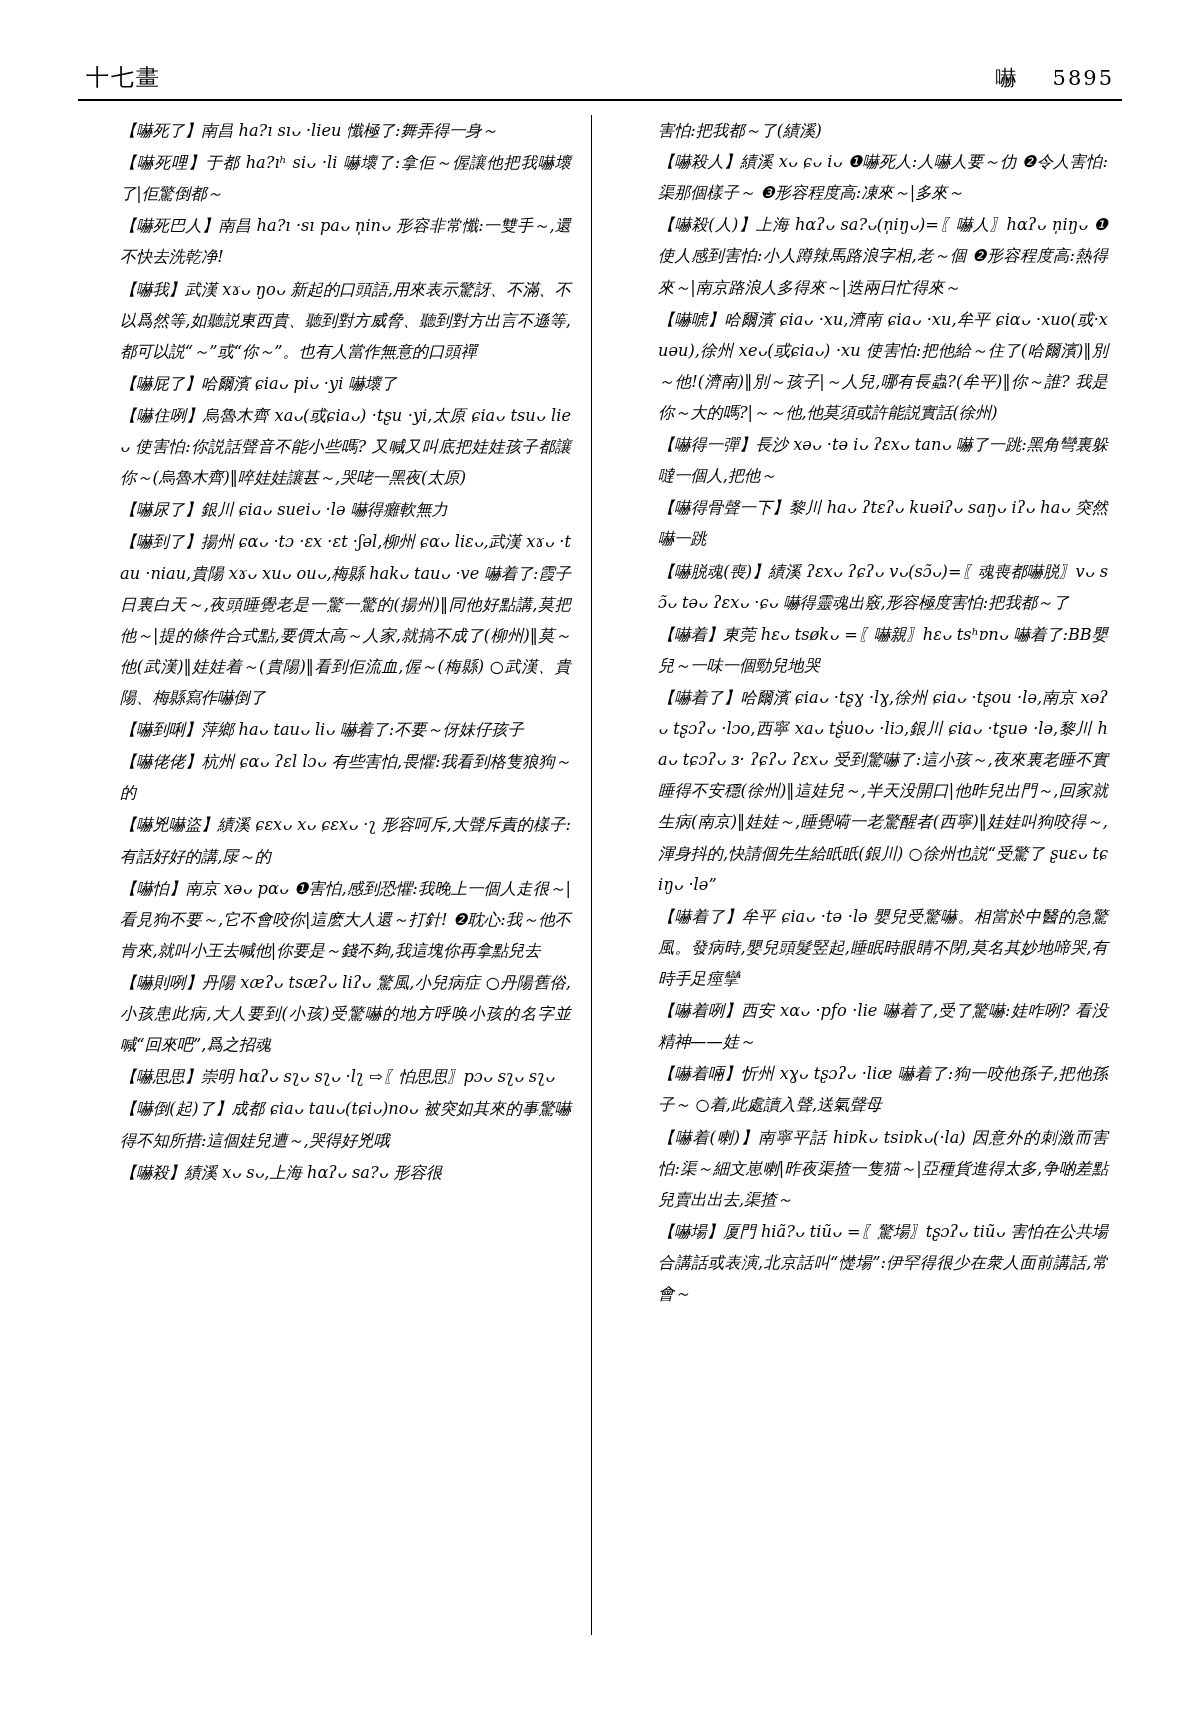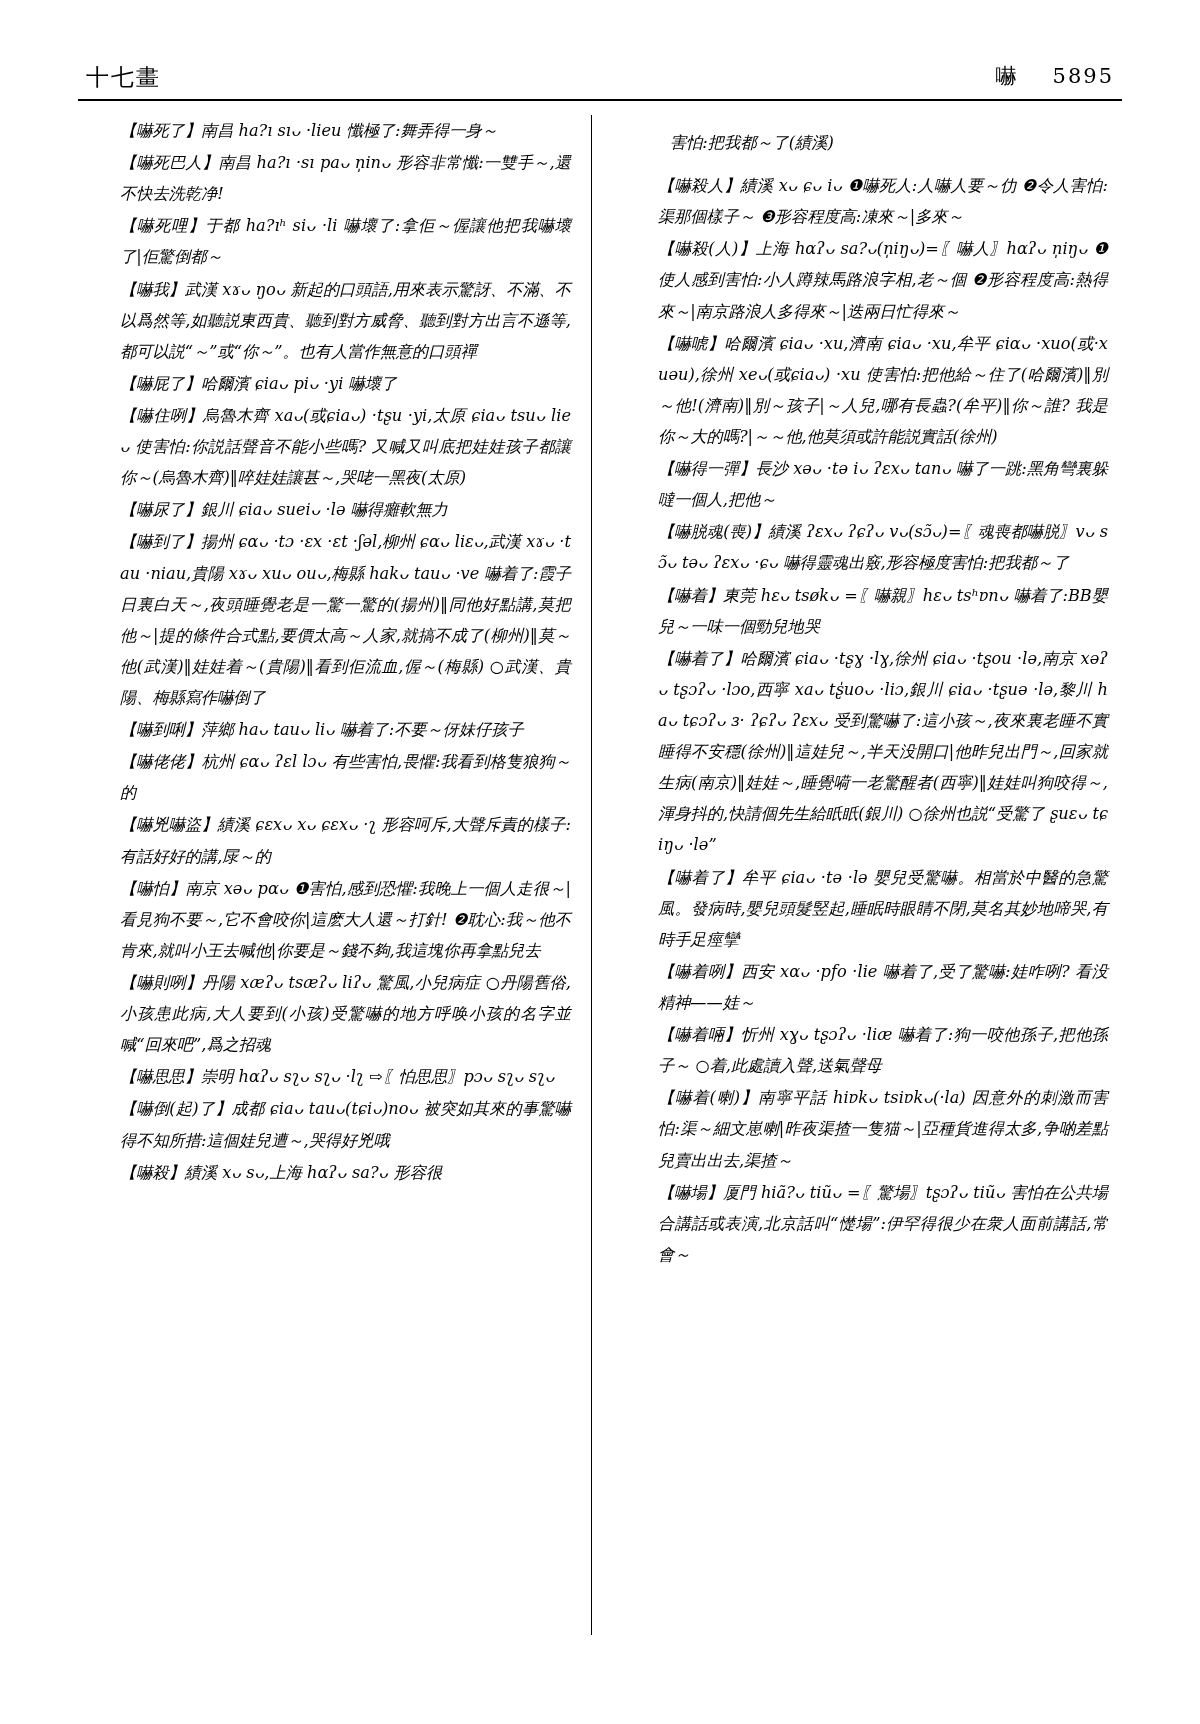--- a/index.html
+++ b/index.html
@@ -19,21 +19,21 @@
     position: absolute;
     left: 0; top: 0;
     width: 1200px;
     height: 1724px;
     box-sizing: border-box;
     padding: 62px 78px 20px 78px;
   }
   .header {
     display: flex;
     justify-content: space-between;
-    align-items: flex-start;
+    align-items: center;
     font-size: 22px;
     letter-spacing: 2px;
     padding: 0 8px 6px 8px;
   }
   .header .left {
     font-size: 23px;
     font-family: "DejaVu Serif", serif;
   }
   .header .right {
     font-size: 21px;
@@ -69,41 +69,41 @@
   .entry {
     margin: 0 0 1px 0;
     text-indent: 0;
     padding-left: 28px;
     text-align: justify;
     text-justify: inter-ideograph;
     word-break: break-all;
   }
   .cont {
     padding-left: 28px;
-    margin: 12px;
+    margin: 0;
   }
 </style>
 </head>
 <body>
 
 <div class="page">
 
   <div class="header">
     <div class="left">十七畫</div>
     <div class="right">
       <span class="ch">嚇</span><span>5895</span>
     </div>
   </div>
   <div class="rule"></div>
 
   <div class="columns">
     <div class="col left">
       <p class="entry">【嚇死了】南昌 ha?ı sıᴗ ·lieu 懺極了:舞弄得一身～</p>
+      <p class="entry">【嚇死哩】于都 ha?ıʰ siᴗ ·li 嚇壞了:拿佢～偓讓他把我嚇壞了|佢驚倒都～</p>
       <p class="entry">【嚇死巴人】南昌 ha?ı ·sı paᴗ n̩inᴗ 形容非常懺:一雙手～,還不快去洗乾净!</p>
-      <p class="entry">【嚇死哩】于都 ha?ıʰ siᴗ ·li 嚇壞了:拿佢～偓讓他把我嚇壞了|佢驚倒都～</p>
       <p class="entry">【嚇我】武漢 xɤᴗ ŋoᴗ 新起的口頭語,用來表示驚訝、不滿、不以爲然等,如聽説東西貴、聽到對方威脅、聽到對方出言不遜等,都可以説“～”或“你～”。也有人當作無意的口頭禪</p>
       <p class="entry">【嚇屁了】哈爾濱 ɕiaᴗ piᴗ ·yi 嚇壞了</p>
       <p class="entry">【嚇住咧】烏魯木齊 xaᴗ(或ɕiaᴗ) ·tʂu ·yi,太原 ɕiaᴗ tsuᴗ lieᴗ 使害怕:你説話聲音不能小些嗎? 又喊又叫底把娃娃孩子都讓你～(烏魯木齊)‖啐娃娃讓甚～,哭咾一黑夜(太原)</p>
       <p class="entry">【嚇尿了】銀川 ɕiaᴗ sueiᴗ ·lə 嚇得癱軟無力</p>
       <p class="entry">【嚇到了】揚州 ɕɑᴗ ·tɔ ·ɛx ·ɛt ·ʃəl,柳州 ɕɑᴗ liɛᴗ,武漢 xɤᴗ ·tau ·niau,貴陽 xɤᴗ xuᴗ ouᴗ,梅縣 hakᴗ tauᴗ ·ve 嚇着了:霞子日裏白天～,夜頭睡覺老是一驚一驚的(揚州)‖同他好點講,莫把他～|提的條件合式點,要價太高～人家,就搞不成了(柳州)‖莫～他(武漢)‖娃娃着～(貴陽)‖看到佢流血,偓～(梅縣) ○武漢、貴陽、梅縣寫作嚇倒了</p>
       <p class="entry">【嚇到唎】萍鄉 haᴗ tauᴗ liᴗ 嚇着了:不要～伢妹仔孩子</p>
       <p class="entry">【嚇佬佬】杭州 ɕɑᴗ ʔɛl lɔᴗ 有些害怕,畏懼:我看到格隻狼狗～的</p>
       <p class="entry">【嚇兇嚇盜】績溪 ɕɛxᴗ xᴗ ɕɛxᴗ ·ʅ 形容呵斥,大聲斥責的樣子:有話好好的講,㞗～的</p>
       <p class="entry">【嚇怕】南京 xəᴗ pɑᴗ ❶害怕,感到恐懼:我晚上一個人走很～|看見狗不要～,它不會咬你|這麽大人還～打針! ❷耽心:我～他不肯來,就叫小王去喊他|你要是～錢不夠,我這塊你再拿點兒去</p>
       <p class="entry">【嚇則咧】丹陽 xæʔᴗ tsæʔᴗ liʔᴗ 驚風,小兒病症 ○丹陽舊俗,小孩患此病,大人要到(小孩)受驚嚇的地方呼唤小孩的名字並喊“回來吧”,爲之招魂</p>
@@ -111,20 +111,21 @@
       <p class="entry">【嚇倒(起)了】成都 ɕiaᴗ tauᴗ(tɕiᴗ)noᴗ 被突如其來的事驚嚇得不知所措:這個娃兒遭～,哭得好兇哦</p>
       <p class="entry">【嚇殺】績溪 xᴗ sᴗ,上海 hɑʔᴗ sa?ᴗ 形容很</p>
     </div>
 
     <div class="col right">
       <p class="cont">害怕:把我都～了(績溪)</p>
       <p class="entry">【嚇殺人】績溪 xᴗ ɕᴗ iᴗ ❶嚇死人:人嚇人要～仂 ❷令人害怕:渠那個樣子～ ❸形容程度高:凍來～|多來～</p>
       <p class="entry">【嚇殺(人)】上海 hɑʔᴗ sa?ᴗ(n̩iŋᴗ)=〖嚇人〗hɑʔᴗ n̩iŋᴗ ❶使人感到害怕:小人蹲辣馬路浪字相,老～個 ❷形容程度高:熱得來～|南京路浪人多得來～|迭兩日忙得來～</p>
       <p class="entry">【嚇唬】哈爾濱 ɕiaᴗ ·xu,濟南 ɕiaᴗ ·xu,牟平 ɕiɑᴗ ·xuo(或·xuəu),徐州 xeᴗ(或ɕiaᴗ) ·xu 使害怕:把他給～住了(哈爾濱)‖別～他!(濟南)‖別～孩子|～人兒,哪有長蟲?(牟平)‖你～誰? 我是你～大的嗎?|～～他,他莫須或許能説實話(徐州)</p>
       <p class="entry">【嚇得一彈】長沙 xəᴗ ·tə iᴗ ʔɛxᴗ tanᴗ 嚇了一跳:黑角彎裏躲噠一個人,把他～</p>
+      <p class="entry">【嚇得骨聲一下】黎川 haᴗ ʔtɛʔᴗ kuəiʔᴗ saŋᴗ iʔᴗ haᴗ 突然嚇一跳</p>
       <p class="entry">【嚇脱魂(喪)】績溪 ʔɛxᴗ ʔɕʔᴗ vᴗ(sɔ̃ᴗ)=〖魂喪都嚇脱〗vᴗ sɔ̃ᴗ təᴗ ʔɛxᴗ ·ɕᴗ 嚇得靈魂出竅,形容極度害怕:把我都～了</p>
       <p class="entry">【嚇着】東莞 hɛᴗ tsøkᴗ =〖嚇親〗hɛᴗ tsʰɐnᴗ 嚇着了:BB嬰兒～一味一個勁兒地哭</p>
       <p class="entry">【嚇着了】哈爾濱 ɕiaᴗ ·tʂɣ ·lɣ,徐州 ɕiaᴗ ·tʂou ·lə,南京 xəʔᴗ tʂɔʔᴗ ·lɔo,西寧 xaᴗ tʂ̍uoᴗ ·liɔ,銀川 ɕiaᴗ ·tʂuə ·lə,黎川 haᴗ tɕɔʔᴗ ɜ· ʔɕʔᴗ ʔɛxᴗ 受到驚嚇了:這小孩～,夜來裏老睡不實睡得不安穩(徐州)‖這娃兒～,半天没開口|他昨兒出門～,回家就生病(南京)‖娃娃～,睡覺嗬一老驚醒者(西寧)‖娃娃叫狗咬得～,渾身抖的,快請個先生給眂眂(銀川) ○徐州也説“受驚了 ʂuɛᴗ tɕiŋᴗ ·lə”</p>
       <p class="entry">【嚇着了】牟平 ɕiaᴗ ·tə ·lə 嬰兒受驚嚇。相當於中醫的急驚風。發病時,嬰兒頭髮竪起,睡眠時眼睛不閉,莫名其妙地啼哭,有時手足痙攣</p>
       <p class="entry">【嚇着咧】西安 xɑᴗ ·pfo ·lie 嚇着了,受了驚嚇:娃咋咧? 看没精神——娃～</p>
       <p class="entry">【嚇着啢】忻州 xɣᴗ tʂɔʔᴗ ·liæ 嚇着了:狗一咬他孫子,把他孫子～ ○着,此處讀入聲,送氣聲母</p>
       <p class="entry">【嚇着(喇)】南寧平話 hiɐkᴗ tsiɐkᴗ(·la) 因意外的刺激而害怕:渠～細文崽喇|昨夜渠揸一隻猫～|亞種貨進得太多,争啲差點兒賣出出去,渠揸～</p>
       <p class="entry">【嚇場】厦門 hiã?ᴗ tiũᴗ =〖驚場〗tʂɔʔᴗ tiũᴗ 害怕在公共場合講話或表演,北京話叫“憷場”:伊罕得很少在衆人面前講話,常會～</p>
     </div>
   </div>

